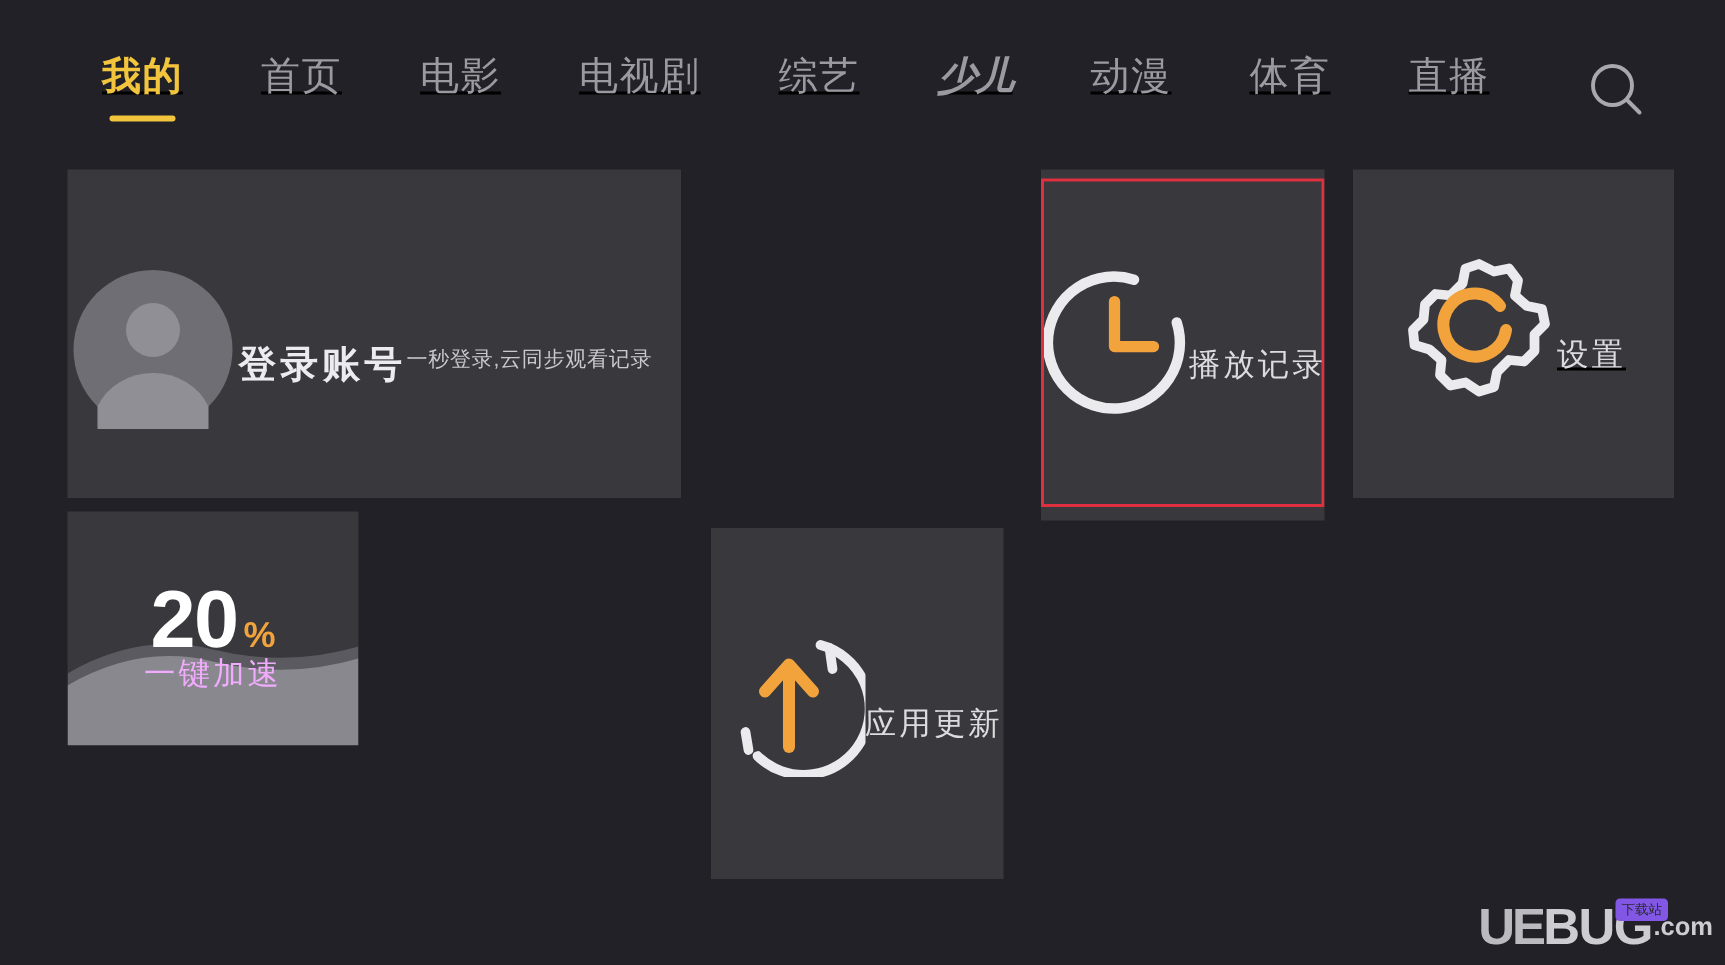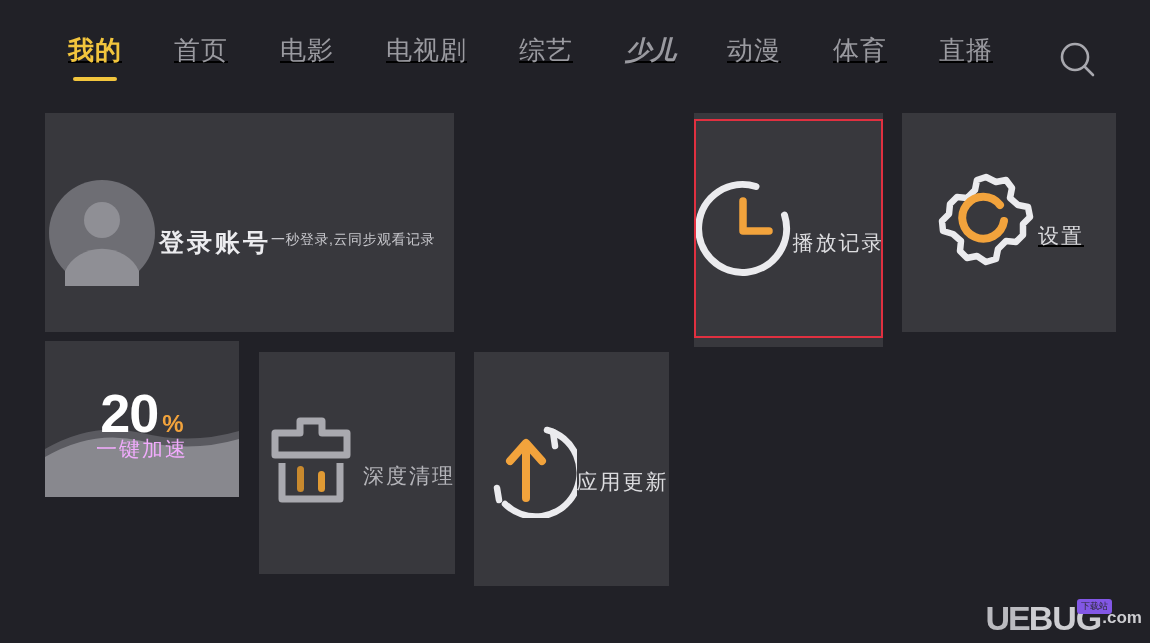--- a/index.html
+++ b/index.html
@@ -215,33 +215,20 @@
     </svg>
     <div class="card-inner">
       <div class="speed-num-wrap">
         <span class="speed-num">20</span>
         <span class="speed-pct">%</span>
       </div>
     </div>
     <div class="speed-label">一键加速</div>
   </div>
 
-  <div class="card" id="card-clean">
-    <div class="card-inner">
-      <div>
-        <svg width="104" height="104" viewBox="0 0 104 104">
-          <path d="M41 24 L41 12 L63 12 L63 24 L88 24 L88 46 L16 46 L16 24 Z" fill="none" stroke="#a9a9af" stroke-width="7" stroke-linejoin="round"></path>
-          <path d="M23 54 L23 90 L81 90 L81 54" fill="none" stroke="#a9a9af" stroke-width="7" stroke-linejoin="round"></path>
-          <rect x="38" y="57" width="7" height="26" rx="3.5" fill="#C8892E"></rect>
-          <rect x="59" y="62" width="7" height="21" rx="3.5" fill="#E09A34"></rect>
-        </svg>
-      </div>
-      <div class="card-label dim">深度清理</div>
-    </div>
-  </div>
 
   <div class="card" id="card-update">
     <div class="card-inner">
       <div>
         <svg width="102" height="102" viewBox="0 0 102 102">
           <path d="M72 14 A44 44 0 1 1 30 88" fill="none" stroke="#ebebee" stroke-width="6.5" stroke-linecap="round"></path>
           <path d="M78 16 L80 30" fill="none" stroke="#ebebee" stroke-width="6.5" stroke-linecap="round"></path>
           <path d="M24 84 L22 72" fill="none" stroke="#ebebee" stroke-width="6.5" stroke-linecap="round"></path>
           <line x1="51" y1="82" x2="51" y2="30" stroke="#F2A33C" stroke-width="8" stroke-linecap="round"></line>
           <path d="M35 45 L51 27 L67 45" fill="none" stroke="#F2A33C" stroke-width="8" stroke-linecap="round" stroke-linejoin="round"></path>

